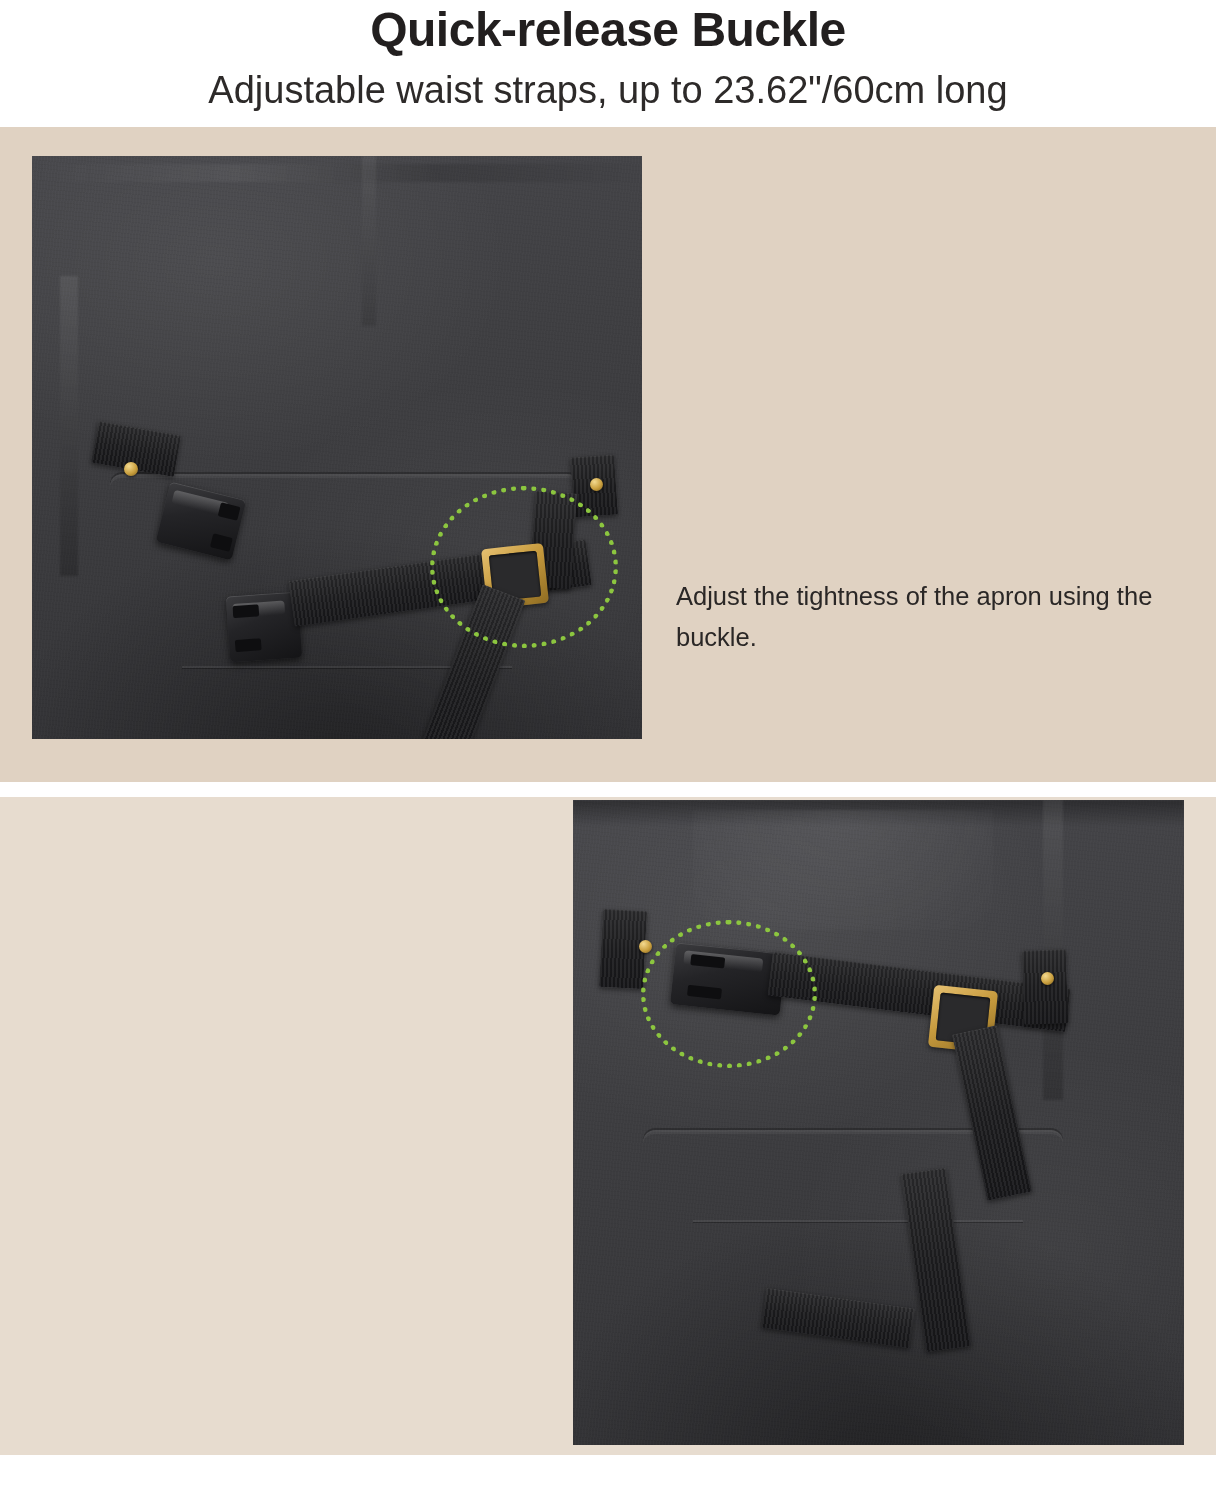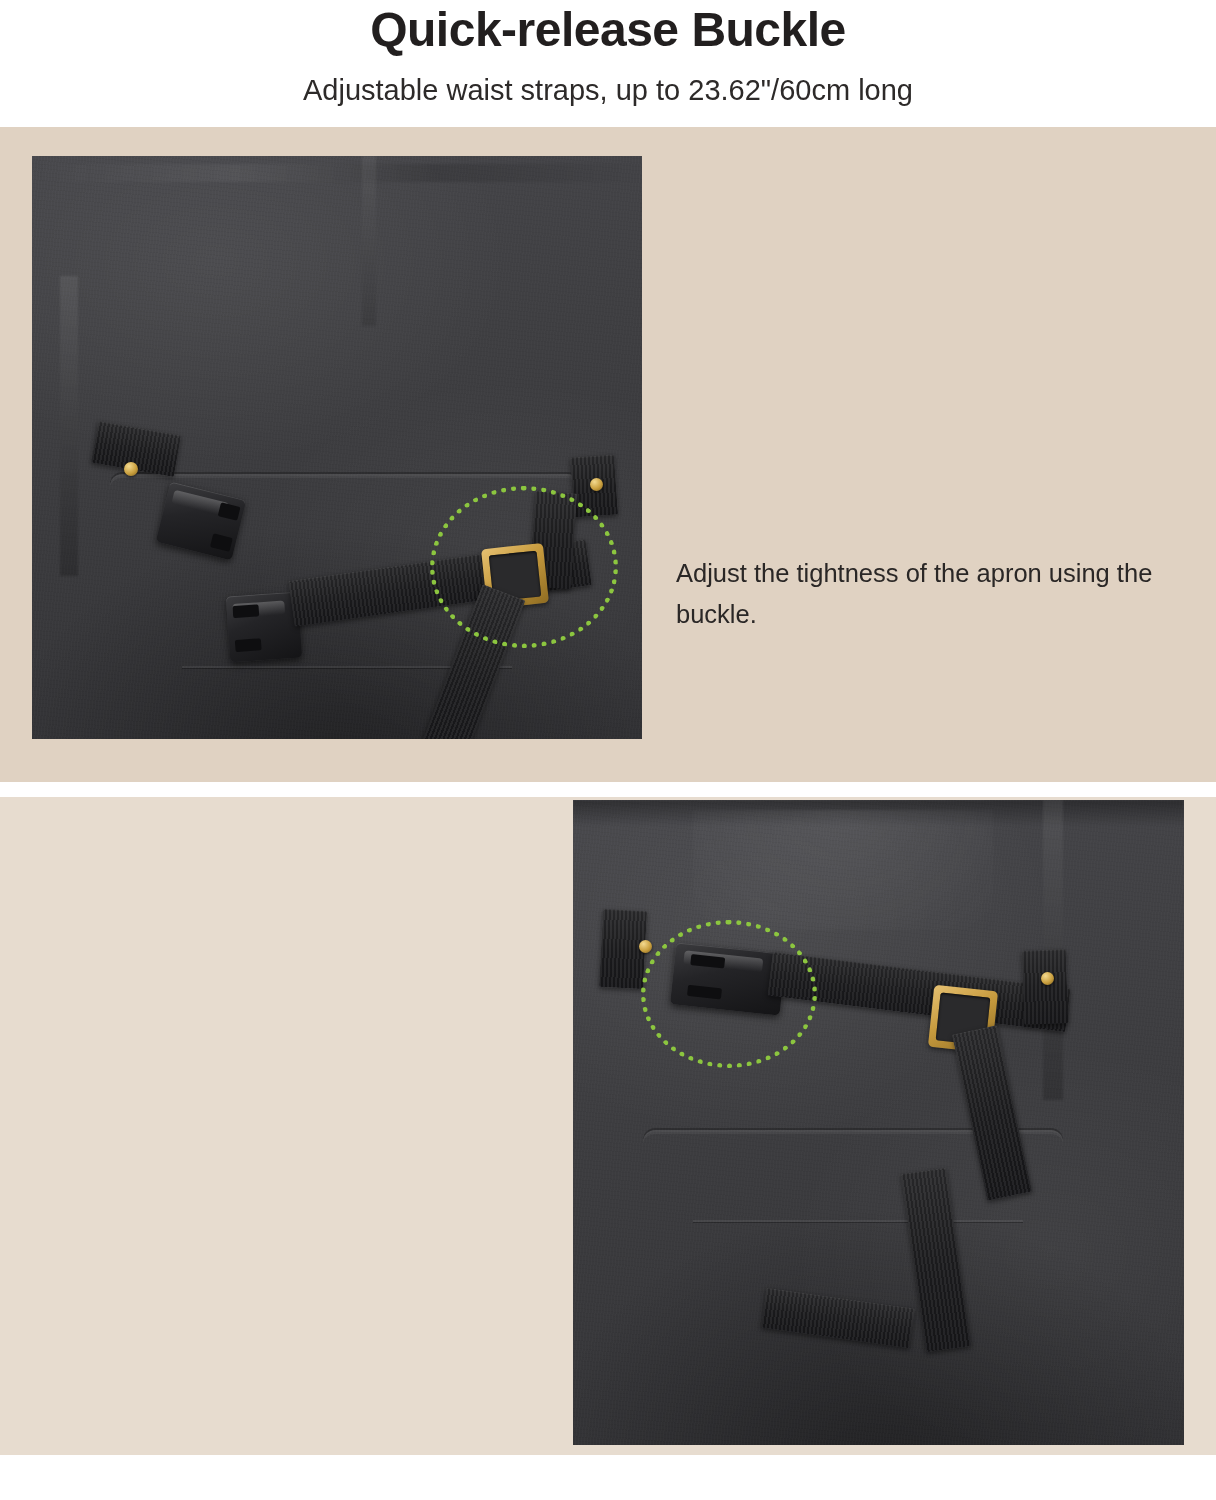--- a/index.html
+++ b/index.html
@@ -26,21 +26,21 @@
   }
   .title {
     font-size: 48px;
     font-weight: bold;
     letter-spacing: -0.5px;
     color: #221f1f;
     line-height: 60px;
   }
   .subtitle {
     margin-top: 10px;
-    font-size: 29px;
+    font-size: 38px;
     color: #2d2a29;
     line-height: 40px;
     font-weight: 400;
   }
 
   
   .panel {
     position: relative;
     width: 1216px;
     background: #e3d6c7;
@@ -185,21 +185,21 @@
   
   .caption {
     position: absolute;
     font-size: 25.5px;
     line-height: 41px;
     color: #2a2726;
     font-weight: 400;
   }
   .caption-top {
     left: 676px;
-    top: 426px;
+    top: 449px;
     width: 512px;
   }
 </style>
 </head>
 <body>
 
 <div class="page">
 
   <div class="header">
     <div class="title">Quick-release Buckle</div>

